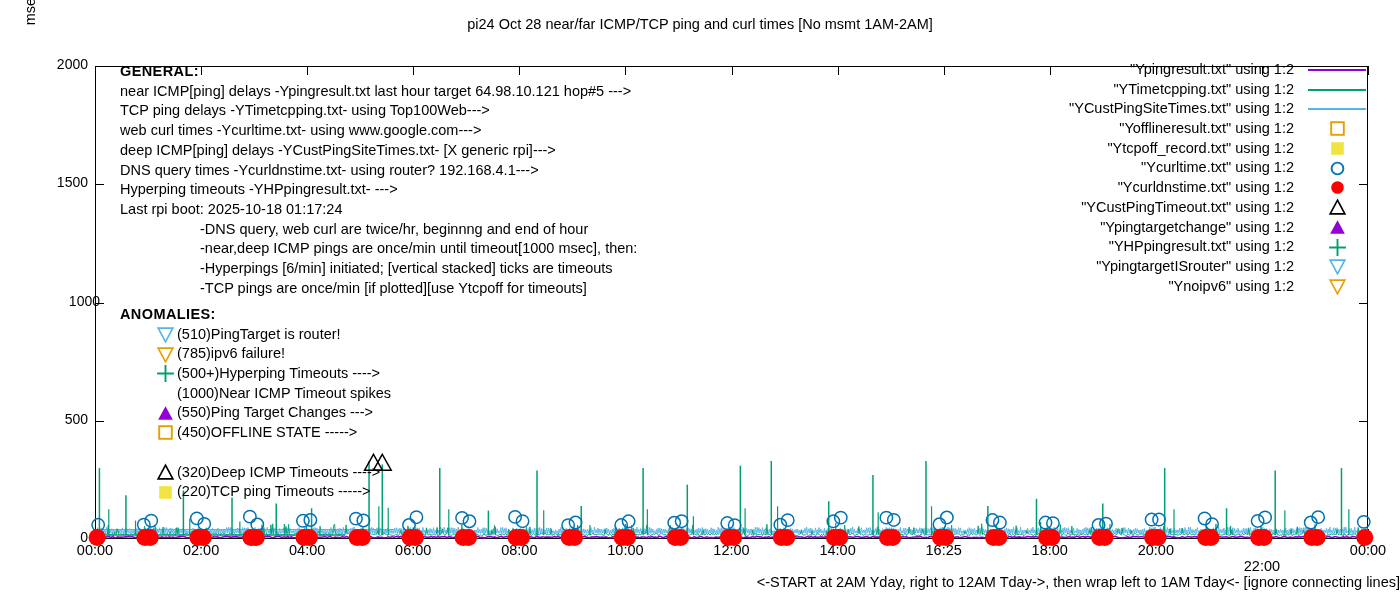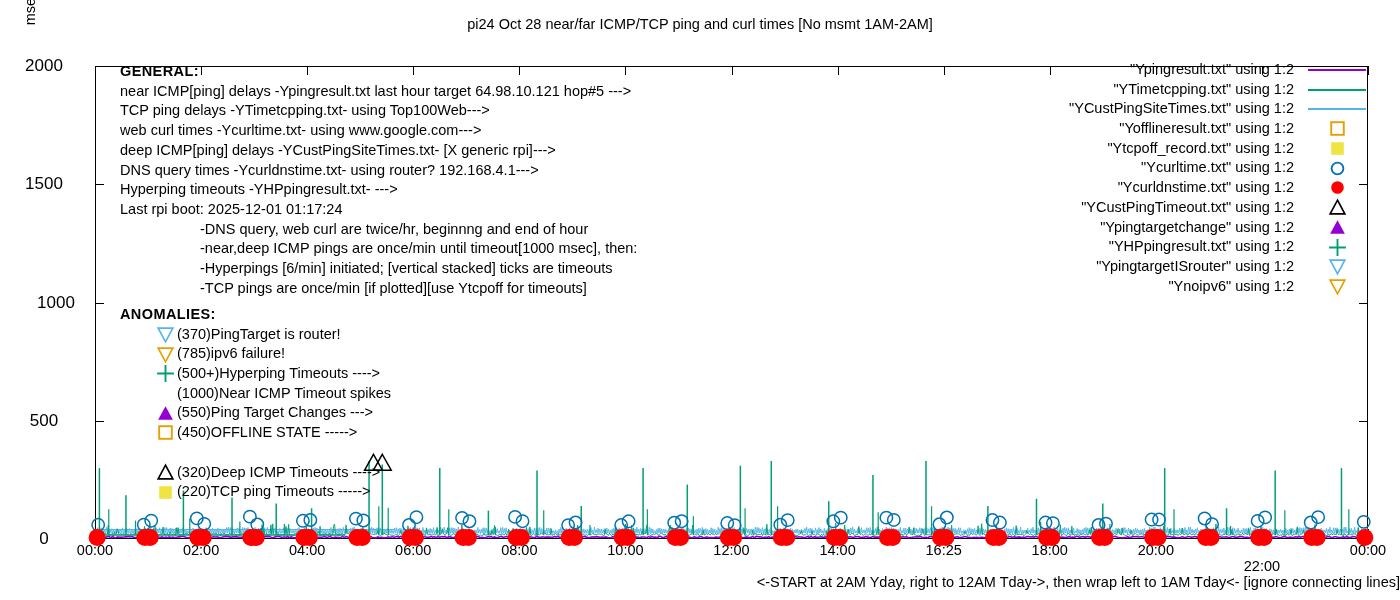--- a/index.html
+++ b/index.html
@@ -3,21 +3,21 @@
 <meta charset="utf-8">
 <style>
   html,body{margin:0;padding:0;background:#ffffff;}
   body{width:1400px;height:600px;position:relative;overflow:hidden;
        font-family:"Liberation Sans",sans-serif;color:#000;}
   .abs{position:absolute;}
   #chart-title{left:0;top:16px;width:1400px;text-align:center;font-size:14.5px;color:#000;}
   #plot-frame{left:95px;top:66px;width:1273px;height:473px;border:1.4px solid #000;box-sizing:border-box;background:transparent;}
   #y-axis-label{left:-14px;top:290px;width:60px;text-align:center;font-size:14.5px;
       transform:rotate(-90deg);transform-origin:center center;}
-  .ytick-wrap{position:absolute;left:0;width:88px;text-align:center;font-size:17px;}
+  .ytick-wrap{position:absolute;left:0;width:88px;text-align:right;font-size:14px;}
   .ytick-mark{position:absolute;left:95px;width:9px;height:0;border-top:1.4px solid #000;}
   .ytick-mark-r{position:absolute;left:1359px;width:9px;height:0;border-top:1.4px solid #000;}
   .xtick-label{position:absolute;font-size:14.5px;text-align:center;width:70px;}
   .xtick-mark{position:absolute;top:529px;width:0;height:9px;border-left:1.4px solid #000;}
   .xtick-mark-t{position:absolute;top:66px;width:0;height:9px;border-left:1.4px solid #000;}
   #x-caption{left:0;top:574px;width:1400px;text-align:right;font-size:14.5px;}
   #general-block{left:120px;top:62px;font-size:14.5px;line-height:19.7px;white-space:nowrap;}
   #general-block .hdr{font-weight:bold;letter-spacing:.4px;}
   #anomalies-block{left:120px;top:305px;font-size:14.5px;line-height:19.7px;white-space:nowrap;}
   #anomalies-block .hdr{font-weight:bold;letter-spacing:.4px;}
@@ -272,37 +272,37 @@
 </svg>
 
 <div class="abs" id="general-block">
   <div class="hdr">GENERAL:</div>
   <div>near ICMP[ping] delays -Ypingresult.txt last hour target 64.98.10.121 hop#5 ---&gt;</div>
   <div>TCP ping delays -YTimetcpping.txt- using Top100Web---&gt;</div>
   <div>web curl times -Ycurltime.txt- using www.google.com---&gt;</div>
   <div>deep ICMP[ping] delays -YCustPingSiteTimes.txt- [X generic rpi]---&gt;</div>
   <div>DNS query times -Ycurldnstime.txt- using router? 192.168.4.1---&gt;</div>
   <div>Hyperping timeouts -YHPpingresult.txt- ---&gt;</div>
-  <div>Last rpi boot: 2025-12-01 01:17:24</div>
+  <div>Last rpi boot: 2025-10-18 01:17:24</div>
   <div style="padding-left:80px">-DNS query, web curl are twice/hr, beginnng and end of hour</div>
   <div style="padding-left:80px">-near,deep ICMP pings are once/min until timeout[1000 msec], then:</div>
   <div style="padding-left:80px"> -Hyperpings [6/min] initiated; [vertical stacked] ticks are timeouts</div>
   <div style="padding-left:80px">-TCP pings are once/min [if plotted][use Ytcpoff for timeouts]</div>
 </div>
 
 <div class="abs" id="anomalies-block">
   <div class="hdr">ANOMALIES:</div>
   <div id="anomalies-rows">
       <div class="anom-row">
         <span class="anom-sym">
           <svg width="21" height="21" viewBox="0 0 20 20">
             <polygon points="3,4 17,4 10,17" fill="none" stroke="#56B4E9" stroke-width="1.6"></polygon>
           </svg>
         </span>
-        <span class="anom-txt">(370)PingTarget is router!</span>
+        <span class="anom-txt">(510)PingTarget is router!</span>
       </div>
       <div class="anom-row">
         <span class="anom-sym">
           <svg width="21" height="21" viewBox="0 0 20 20">
             <polygon points="3,4 17,4 10,17" fill="none" stroke="#E69F00" stroke-width="1.6"></polygon>
           </svg>
         </span>
         <span class="anom-txt">(785)ipv6 failure!</span>
       </div>
       <div class="anom-row">

